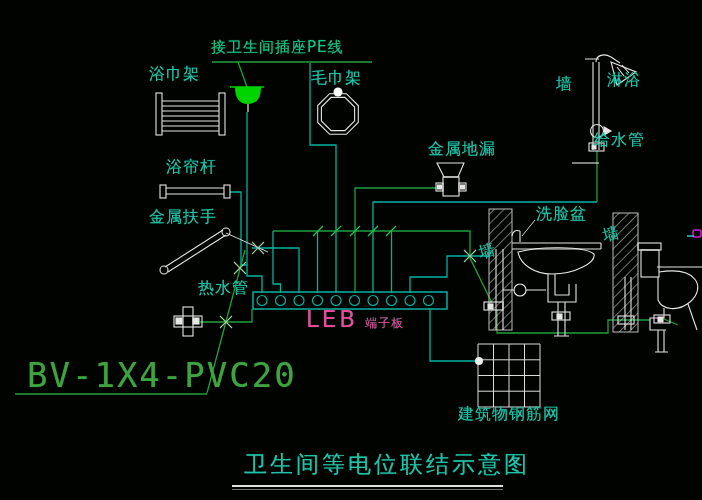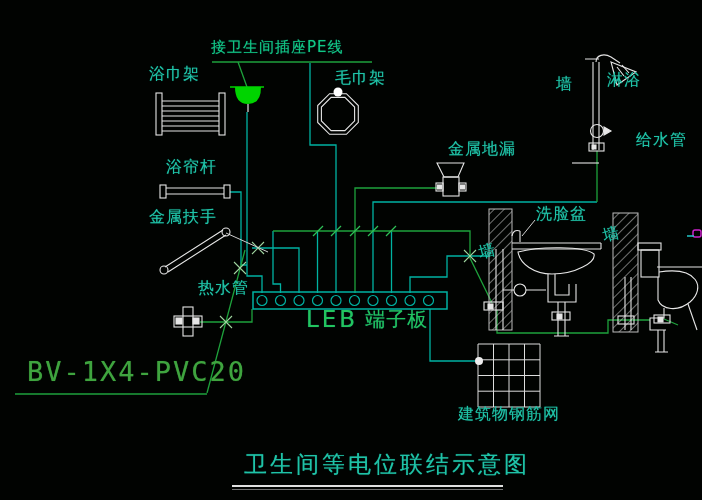--- a/index.html
+++ b/index.html
@@ -2,25 +2,25 @@
 <html><head>
 <meta charset="utf-8">
 <style>
   html,body{margin:0;padding:0;background:#000;}
   #stage{position:relative;width:702px;height:500px;background:#010301;overflow:hidden;
          font-family:"DejaVu Sans",sans-serif;}
   #drawing{position:absolute;left:0;top:0;}
   .lbl{position:absolute;color:#1fc3a8;font-size:16px;line-height:1.05;white-space:nowrap;
        letter-spacing:1px;text-shadow:0 0 1px rgba(31,195,168,.6);}
   .lbl-green{color:#10c783;}
-  .lbl-spec{color:#3fa43f;font-family:"DejaVu Sans Mono",monospace;font-size:27px;
+  .lbl-spec{color:#3fa43f;font-family:"DejaVu Sans Mono",monospace;font-size:34px;
             letter-spacing:2px;text-shadow:0 0 1px rgba(63,164,63,.6);}
-  .lbl-leb{display:flex;align-items:flex-end;color:#22c55e;}
+  .lbl-leb{display:flex;align-items:flex-end;color:#ec4899;}
   .lbl-leb .latin{font-size:23px;letter-spacing:3px;line-height:.9;}
-  .lbl-leb .cn{font-size:20px;margin-left:7px;letter-spacing:1px;}
+  .lbl-leb .cn{font-size:12px;margin-left:7px;letter-spacing:1px;}
   .lbl-title{font-size:23px;letter-spacing:3px;color:#1fc3a8;}
   .rot{transform:rotate(-14deg);}
 </style>
 </head>
 <body>
 
 <div id="stage">
 
   <svg id="drawing" width="702" height="500" viewBox="0 0 702 500">
     <defs>
@@ -197,29 +197,29 @@
     <g>
       <rect x="693" y="230" width="8" height="7" rx="2" fill="none" stroke="#cc22cc" stroke-width="1.5"></rect>
       <path d="M687,236 H694" stroke="#22c7c7" stroke-width="1.5"></path>
     </g>
   </svg>
 
   <div class="lbl lbl-green" style="left:211px;top:40px;font-size:15px;">接卫生间插座PE线</div>
 
   <div class="lbl" style="left:149px;top:66px;">浴巾架</div>
 
-  <div class="lbl" style="left:311px;top:70px;padding-left:24px;">毛巾架</div>
+  <div class="lbl" style="left:311px;top:70px;">毛巾架</div>
 
   <div class="lbl" style="left:556px;top:76px;">墙</div>
 
   <div class="lbl" style="left:607px;top:72px;">淋浴</div>
 
-  <div class="lbl" style="left:636px;top:132px;">给水管</div>
-
-  <div class="lbl" style="left:448px;top:141px;">金属地漏</div>
+  <div class="lbl" style="left:594px;top:132px;">给水管</div>
+
+  <div class="lbl" style="left:428px;top:141px;">金属地漏</div>
 
   <div class="lbl" style="left:166px;top:159px;">浴帘杆</div>
 
   <div class="lbl" style="left:536px;top:206px;">洗脸盆</div>
 
   <div class="lbl rot" style="left:479px;top:243px;">墙</div>
 
   <div class="lbl rot" style="left:603px;top:226px;">墙</div>
 
   <div class="lbl" style="left:149px;top:209px;text-align:right;">金属扶手</div>

